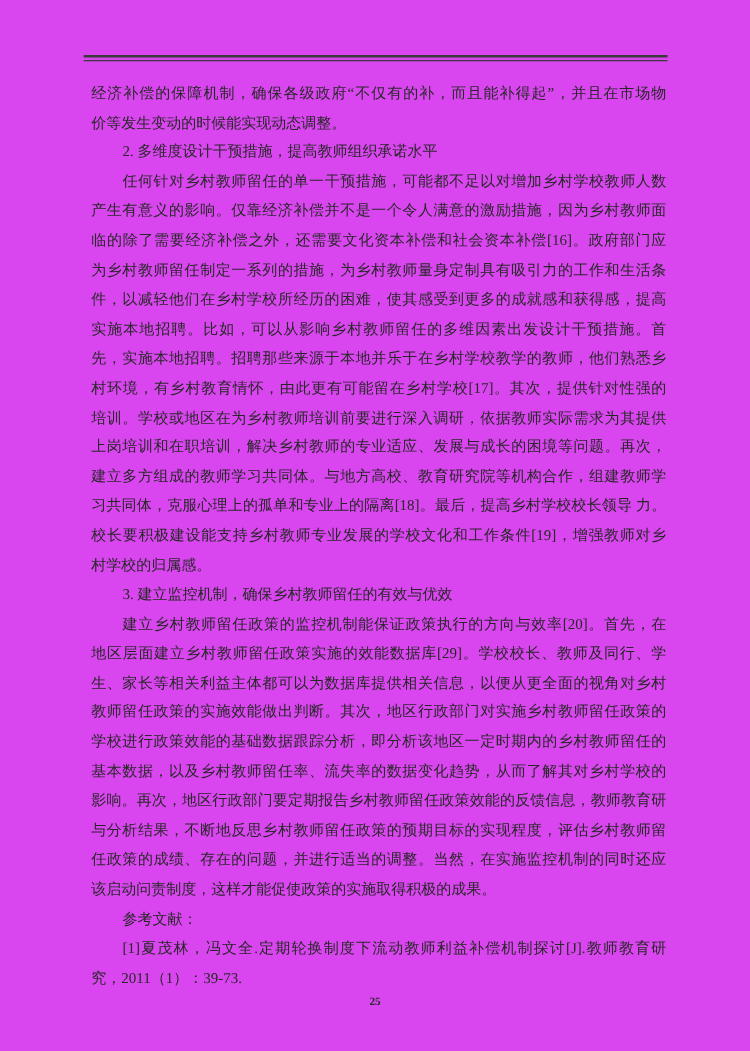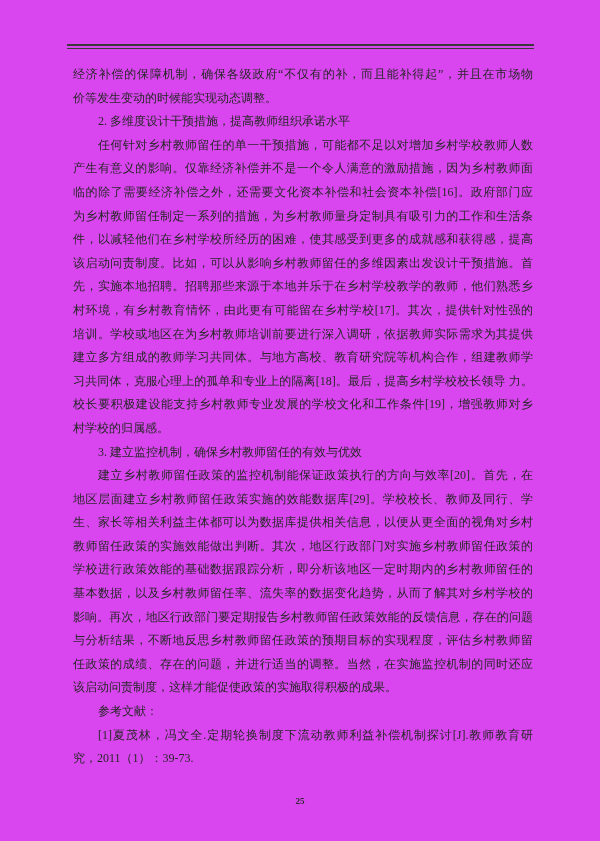--- a/index.html
+++ b/index.html
@@ -64,36 +64,37 @@
   <div class="header-rule"></div>
   <div class="page-body" id="page-body">
       <div class="text-line">经济补偿的保障机制，确保各级政府“不仅有的补，而且能补得起”，并且在市场物</div>
       <div class="text-line para-last">价等发生变动的时候能实现动态调整。</div>
       <div class="text-line indent para-last">2. 多维度设计干预措施，提高教师组织承诺水平</div>
       <div class="text-line indent">任何针对乡村教师留任的单一干预措施，可能都不足以对增加乡村学校教师人数</div>
       <div class="text-line">产生有意义的影响。仅靠经济补偿并不是一个令人满意的激励措施，因为乡村教师面</div>
       <div class="text-line">临的除了需要经济补偿之外，还需要文化资本补偿和社会资本补偿[16]。政府部门应</div>
       <div class="text-line">为乡村教师留任制定一系列的措施，为乡村教师量身定制具有吸引力的工作和生活条</div>
       <div class="text-line">件，以减轻他们在乡村学校所经历的困难，使其感受到更多的成就感和获得感，提高</div>
-      <div class="text-line">该启动问责制度。比如，可以从影响乡村教师留任的多维因素出发设计干预措施。首</div>
+      <div class="text-line">实施本地招聘。比如，可以从影响乡村教师留任的多维因素出发设计干预措施。首</div>
       <div class="text-line">先，实施本地招聘。招聘那些来源于本地并乐于在乡村学校教学的教师，他们熟悉乡</div>
       <div class="text-line">村环境，有乡村教育情怀，由此更有可能留在乡村学校[17]。其次，提供针对性强的</div>
       <div class="text-line">培训。学校或地区在为乡村教师培训前要进行深入调研，依据教师实际需求为其提供</div>
+      <div class="text-line">上岗培训和在职培训，解决乡村教师的专业适应、发展与成长的困境等问题。再次，</div>
       <div class="text-line">建立多方组成的教师学习共同体。与地方高校、教育研究院等机构合作，组建教师学</div>
       <div class="text-line">习共同体，克服心理上的孤单和专业上的隔离[18]。最后，提高乡村学校校长领导 力。</div>
       <div class="text-line">校长要积极建设能支持乡村教师专业发展的学校文化和工作条件[19]，增强教师对乡</div>
       <div class="text-line para-last">村学校的归属感。</div>
       <div class="text-line indent para-last">3. 建立监控机制，确保乡村教师留任的有效与优效</div>
       <div class="text-line indent">建立乡村教师留任政策的监控机制能保证政策执行的方向与效率[20]。首先，在</div>
       <div class="text-line">地区层面建立乡村教师留任政策实施的效能数据库[29]。学校校长、教师及同行、学</div>
       <div class="text-line">生、家长等相关利益主体都可以为数据库提供相关信息，以便从更全面的视角对乡村</div>
       <div class="text-line">教师留任政策的实施效能做出判断。其次，地区行政部门对实施乡村教师留任政策的</div>
       <div class="text-line">学校进行政策效能的基础数据跟踪分析，即分析该地区一定时期内的乡村教师留任的</div>
       <div class="text-line">基本数据，以及乡村教师留任率、流失率的数据变化趋势，从而了解其对乡村学校的</div>
-      <div class="text-line">影响。再次，地区行政部门要定期报告乡村教师留任政策效能的反馈信息，存在的问题</div>
+      <div class="text-line">影响。再次，地区行政部门要定期报告乡村教师留任政策效能的反馈信息，教师教育研</div>
       <div class="text-line">与分析结果，不断地反思乡村教师留任政策的预期目标的实现程度，评估乡村教师留</div>
       <div class="text-line">任政策的成绩、存在的问题，并进行适当的调整。当然，在实施监控机制的同时还应</div>
       <div class="text-line para-last">该启动问责制度，这样才能促使政策的实施取得积极的成果。</div>
       <div class="text-line indent para-last">参考文献：</div>
       <div class="text-line indent">[1]夏茂林，冯文全.定期轮换制度下流动教师利益补偿机制探讨[J].教师教育研</div>
       <div class="text-line para-last">究，2011（1）：39-73.</div>
     </div>
   <div class="page-number">25</div>
 </div>
 

